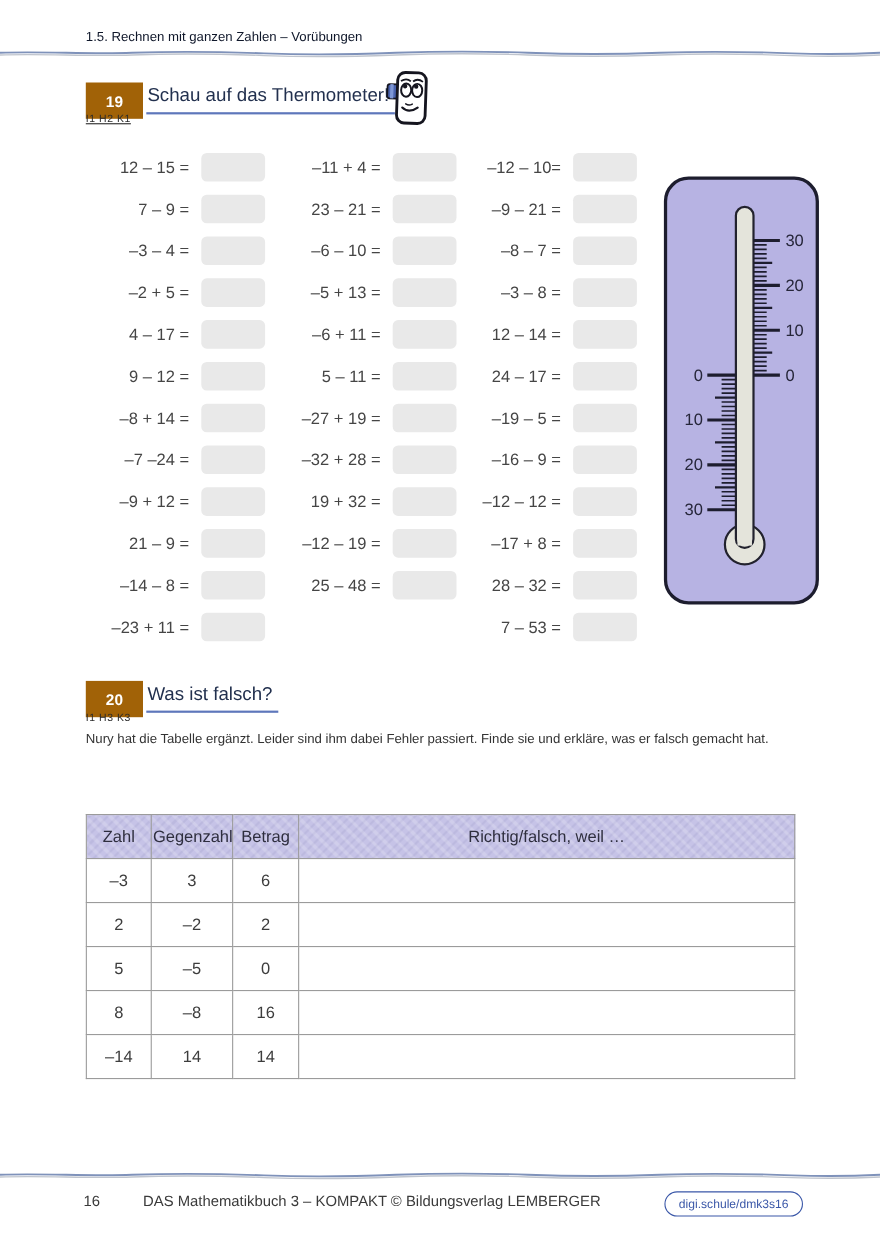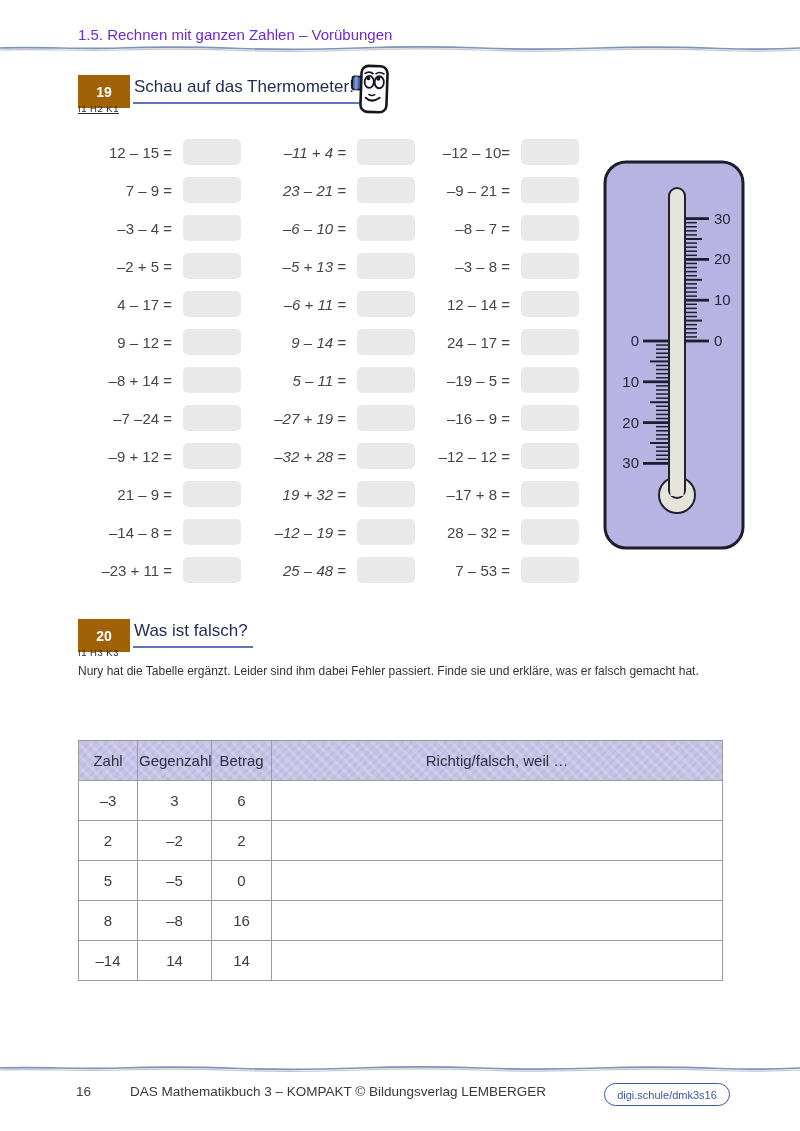--- a/index.html
+++ b/index.html
@@ -1,39 +1,39 @@
 <!DOCTYPE html>
 <html><head>
 <meta charset="utf-8">
 <style>
   html,body{margin:0;padding:0;}
   body{
     width:800px;height:1131px;position:relative;background:#ffffff;
     font-family:"Liberation Sans", sans-serif;color:#3d3d3d;overflow:hidden;
   }
   
-  .page-header{position:absolute;left:78px;top:26px;font-size:15px;color:#6d28d9;}
+  .page-header{position:absolute;left:78px;top:26px;font-size:12px;color:#0f172a;}
   .wavy{position:absolute;left:0;width:800px;height:10px;}
   .wavy.top{top:44px;}
   .wavy.bottom{top:1064px;}
 
   
   .badge{position:absolute;width:52px;height:33px;background:#a16207;color:#fff;
     font-size:14px;font-weight:bold;display:flex;align-items:center;justify-content:center;}
   .badge-code{position:absolute;font-size:9.5px;letter-spacing:.5px;color:#2a2a2a;}
   .section-title{position:absolute;font-size:17px;color:#22304e;
     border-bottom:2px solid #5e77bb;padding:0 5px 5px 1px;}
 
   
   .prob-col{position:absolute;top:133px;display:flex;flex-direction:column;text-align:center;}
   .prob-row{height:38px;display:flex;align-items:center;justify-content:flex-end;gap:11px;}
   .prob-label{font-size:15px;color:#454545;white-space:nowrap;}
   .answer-box{width:58px;height:26px;background:#e9e9e9;border-radius:5px;flex:0 0 auto;}
   #col1{left:80px;width:161px;}
-  #col2{left:252px;width:163px;font-style:italic;}
+  #col2{left:252px;width:163px;}
   #col3{left:418px;width:161px;}
 
   
   #thermo{position:absolute;left:603px;top:160px;}
 
   
   .intro-text{position:absolute;left:78px;top:660px;width:660px;font-size:12px;
     line-height:22px;color:#333333;}
 
   
@@ -153,24 +153,20 @@
     <div class="prob-row">
       <span class="prob-label">–6 – 10 =</span>
       <span class="answer-box"></span>
     </div>
     <div class="prob-row">
       <span class="prob-label">–5 + 13 =</span>
       <span class="answer-box"></span>
     </div>
     <div class="prob-row">
       <span class="prob-label">–6 + 11 =</span>
-      <span class="answer-box"></span>
-    </div>
-    <div class="prob-row">
-      <span class="prob-label">9 – 14 =</span>
       <span class="answer-box"></span>
     </div>
     <div class="prob-row">
       <span class="prob-label">5 – 11 =</span>
       <span class="answer-box"></span>
     </div>
     <div class="prob-row">
       <span class="prob-label">–27 + 19 =</span>
       <span class="answer-box"></span>
     </div>

